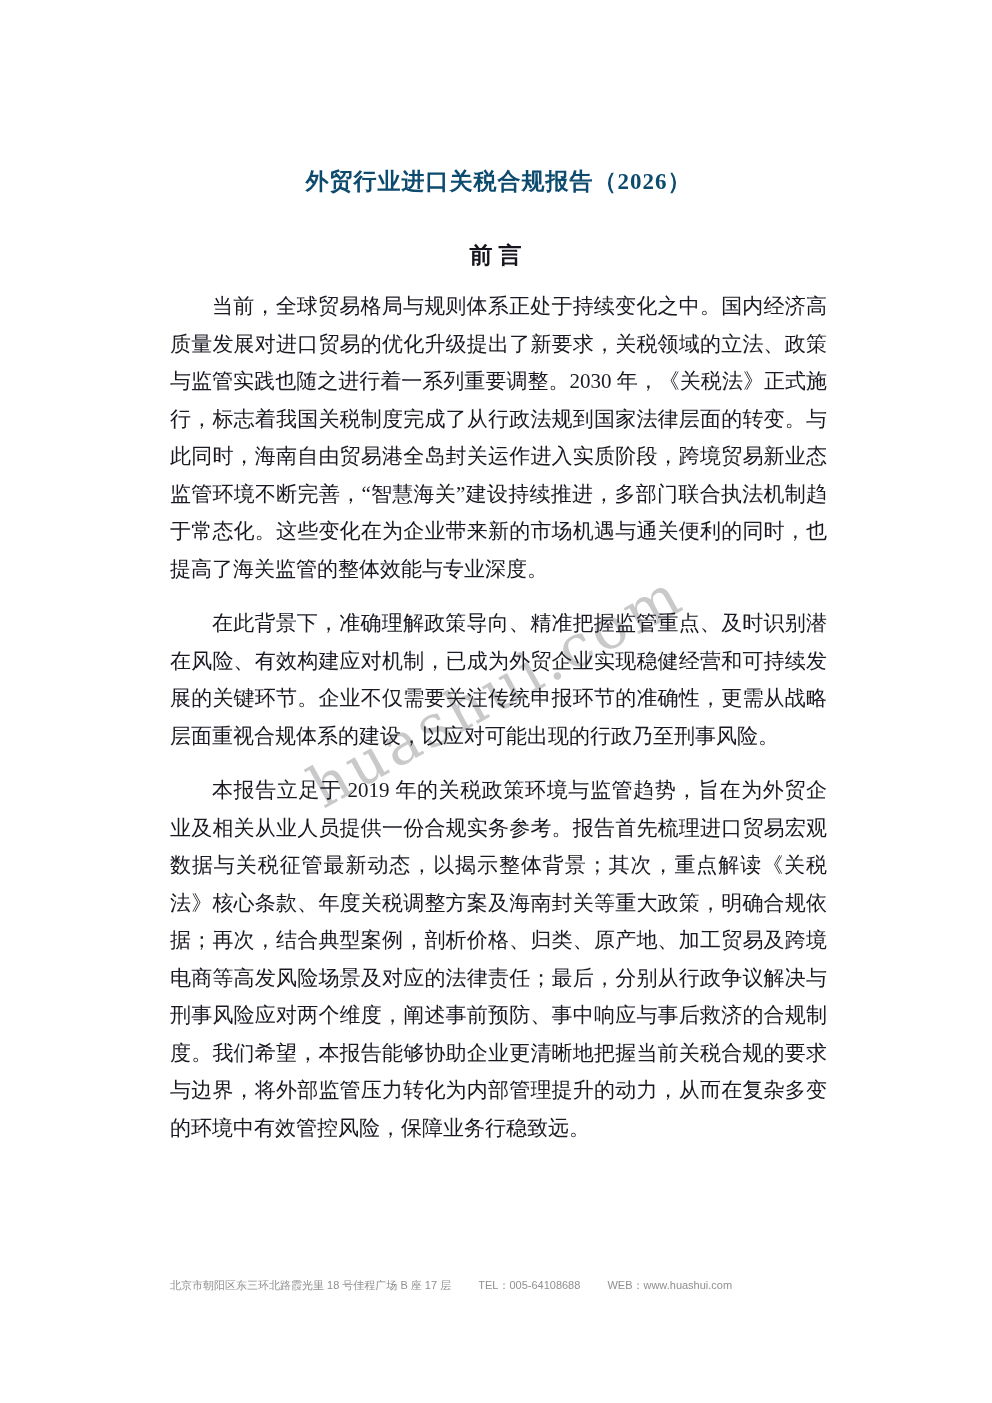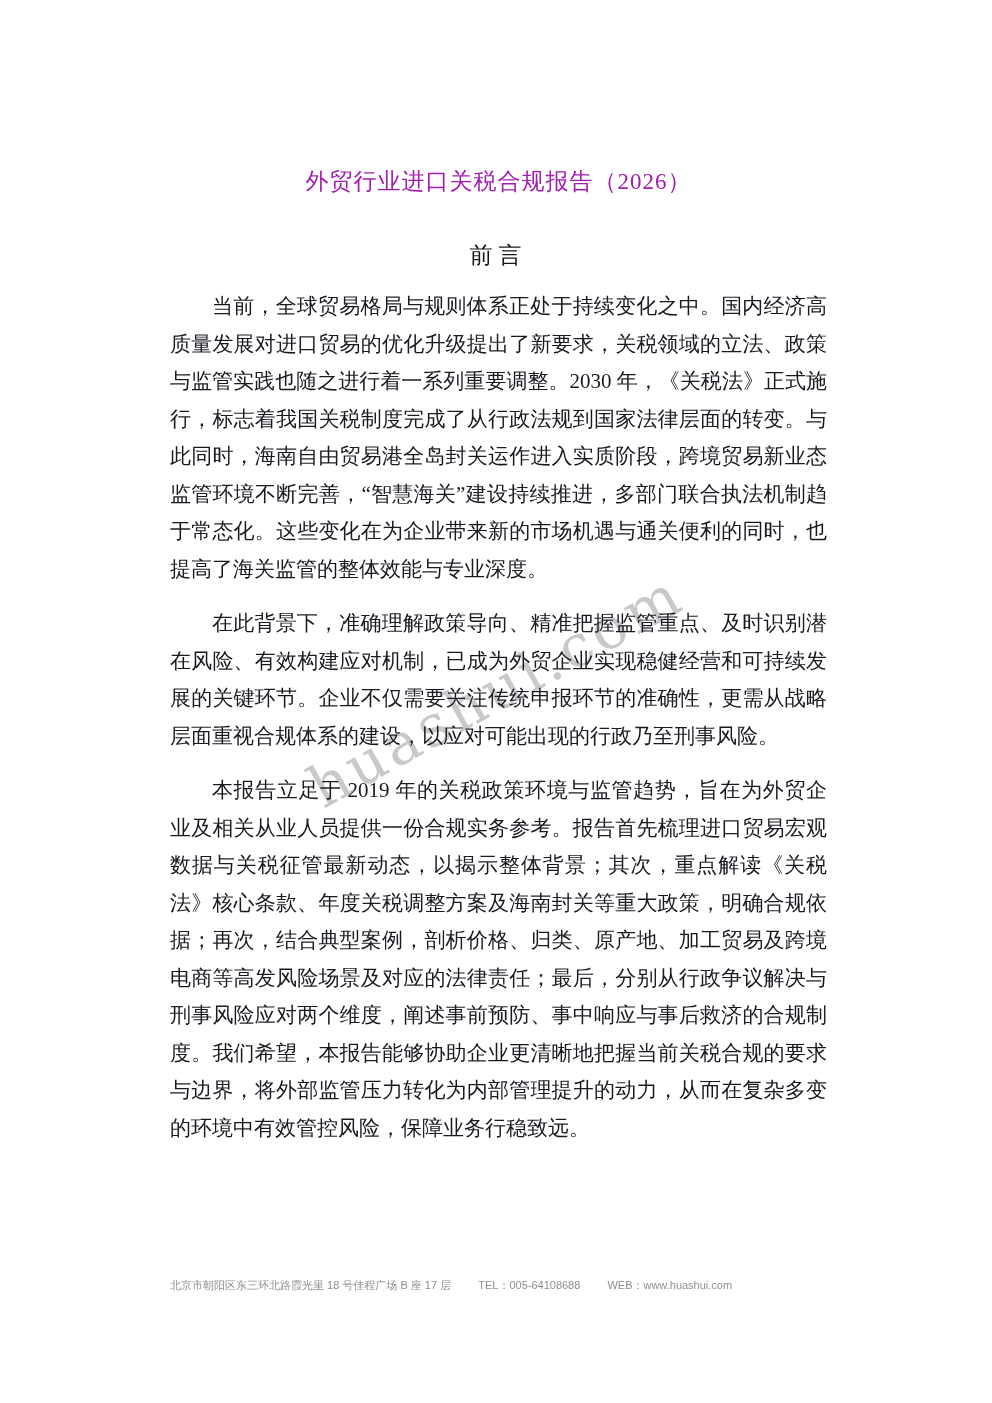--- a/index.html
+++ b/index.html
@@ -26,33 +26,33 @@
     font-family: "DejaVu Serif", serif;
     z-index: 1;
   }
   .doc-title {
     position: absolute;
     top: 166px;
     left: 170px;
     width: 657px;
     text-align: center;
     font-size: 23px;
-    font-weight: normal;
+    font-weight: bold;
     letter-spacing: 1px;
-    color: #a21caf;
+    color: #0c4a6e;
     z-index: 2;
   }
   .section-heading {
     position: absolute;
     top: 240px;
     left: 170px;
     width: 657px;
     text-align: center;
     font-size: 23px;
-    font-weight: normal;
+    font-weight: bold;
     letter-spacing: 6px;
     color: #15151d;
     z-index: 2;
   }
   .body-text {
     position: absolute;
     top: 288px;
     left: 170px;
     width: 657px;
     color: #191922;

